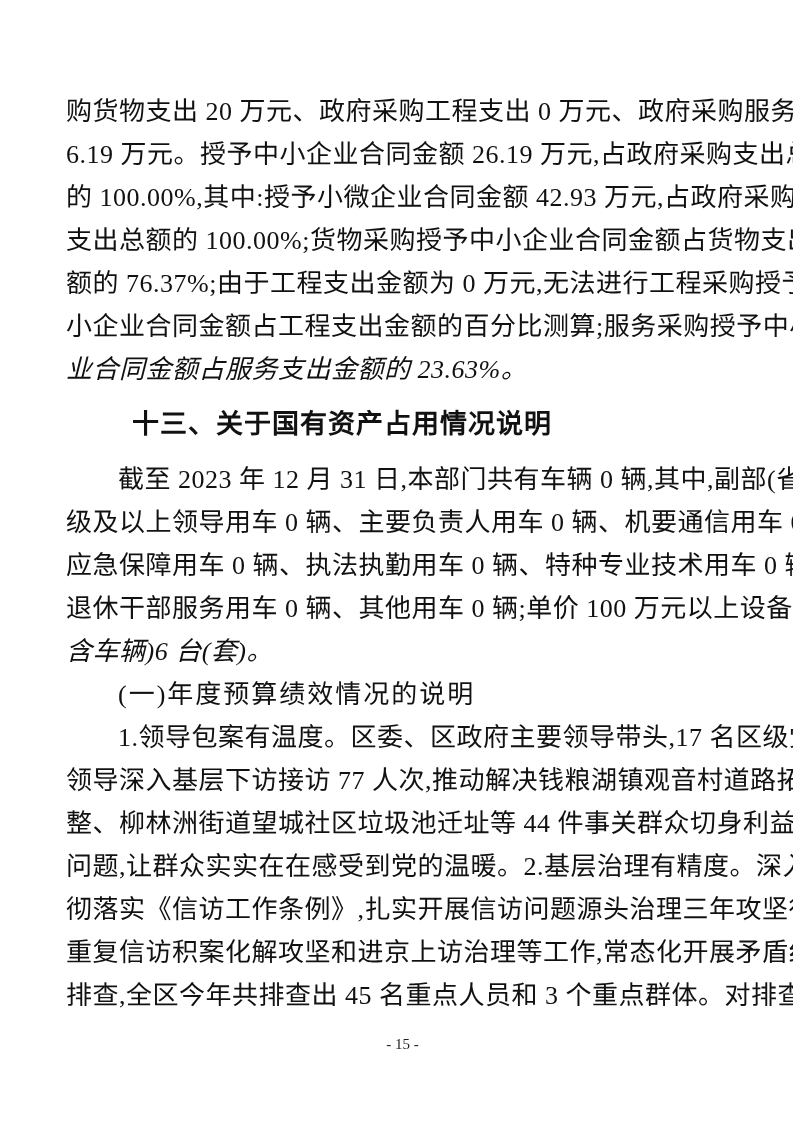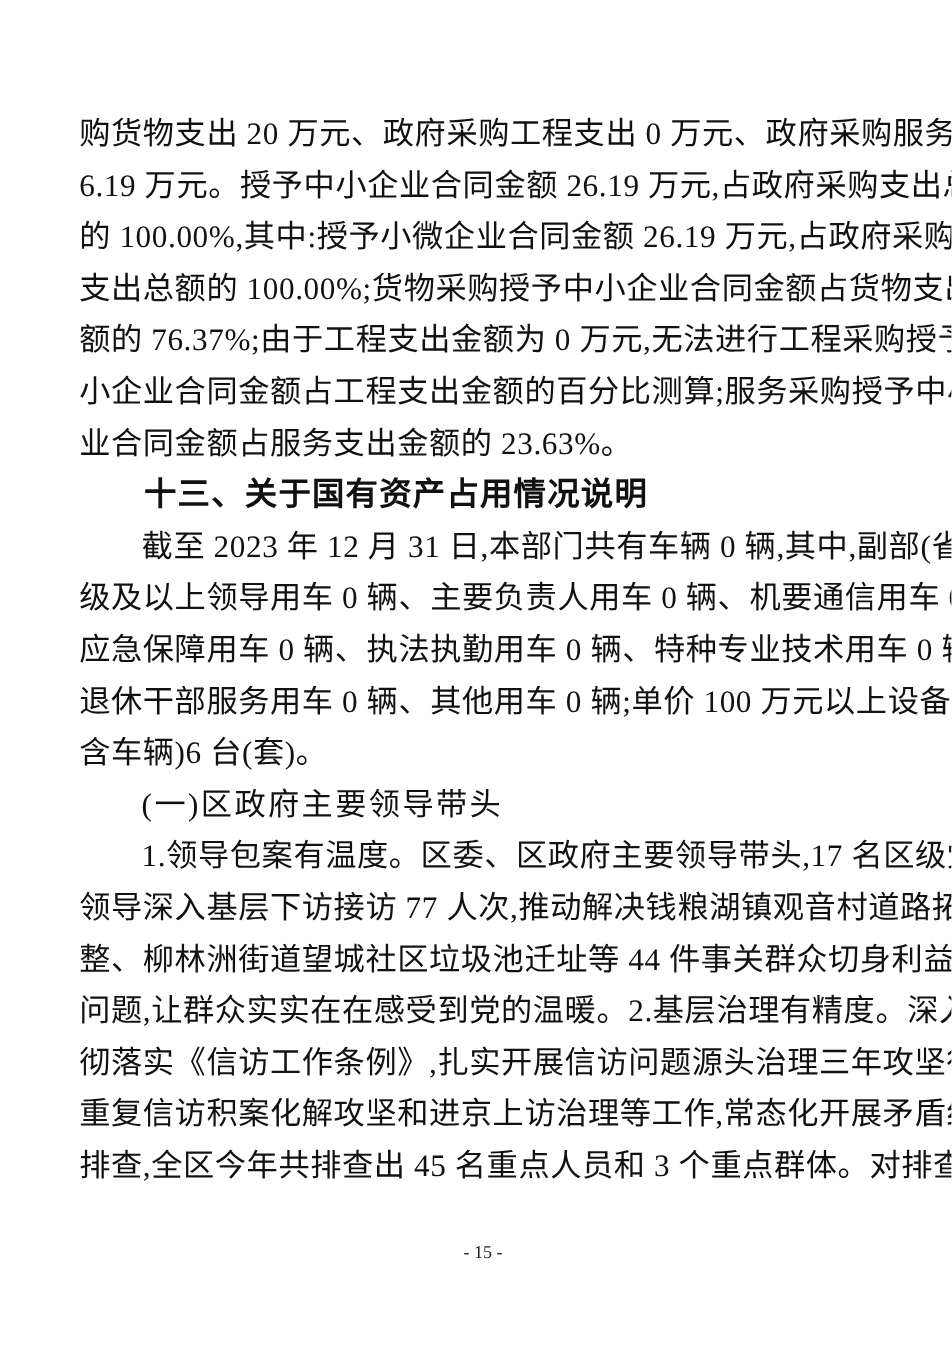--- a/index.html
+++ b/index.html
@@ -25,26 +25,27 @@
     line-height: 43px;
     height: 43px;
     text-align: justify;
     text-align-last: justify;
     white-space: nowrap;
     letter-spacing: 0.5px;
   }
   .line.last {
     text-align: left;
     text-align-last: left;
+    font-style: italic;
   }
   .line.indent {
     text-indent: 2em;
   }
   .heading {
-    margin: 0;
+    margin: 12px;
     font-size: 27px;
     line-height: 43px;
     height: 43px;
     font-weight: 700;
     font-family: "Liberation Sans", "DejaVu Sans", sans-serif;
     text-indent: 2em;
     letter-spacing: 1px;
     text-align: left;
   }
   .subheading {
@@ -70,39 +71,39 @@
 </style>
 </head>
 <body>
 
 <div class="page">
   <div class="doc-body">
 
     <div>
       <div class="line">购货物支出 20 万元、政府采购工程支出 0 万元、政府采购服务支出</div>
       <div class="line">6.19 万元。授予中小企业合同金额 26.19 万元,占政府采购支出总额</div>
-      <div class="line">的 100.00%,其中:授予小微企业合同金额 26.19 万元,占政府采购</div>
+      <div class="line">的 100.00%,其中:授予小微企业合同金额 42.93 万元,占政府采购</div>
       <div class="line">支出总额的 100.00%;货物采购授予中小企业合同金额占货物支出金</div>
       <div class="line">额的 76.37%;由于工程支出金额为 0 万元,无法进行工程采购授予中</div>
       <div class="line">小企业合同金额占工程支出金额的百分比测算;服务采购授予中小企</div>
       <div class="line last">业合同金额占服务支出金额的 23.63%。</div>
     </div>
 
     <h2 class="heading">十三、关于国有资产占用情况说明</h2>
 
     <div>
       <div class="line indent">截至 2023 年 12 月 31 日,本部门共有车辆 0 辆,其中,副部(省)</div>
       <div class="line">级及以上领导用车 0 辆、主要负责人用车 0 辆、机要通信用车 0 辆、</div>
       <div class="line">应急保障用车 0 辆、执法执勤用车 0 辆、特种专业技术用车 0 辆、离</div>
       <div class="line">退休干部服务用车 0 辆、其他用车 0 辆;单价 100 万元以上设备(不</div>
       <div class="line last">含车辆)6 台(套)。</div>
     </div>
 
 
-    <h3 class="subheading">(一)区政府主要领导带头</h3>
+    <h3 class="subheading">(一)年度预算绩效情况的说明</h3>
 
     <div>
       <div class="line indent">1.领导包案有温度。区委、区政府主要领导带头,17 名区级党政</div>
       <div class="line">领导深入基层下访接访 77 人次,推动解决钱粮湖镇观音村道路拓宽修</div>
       <div class="line">整、柳林洲街道望城社区垃圾池迁址等 44 件事关群众切身利益的实际</div>
       <div class="line">问题,让群众实实在在感受到党的温暖。2.基层治理有精度。深入贯</div>
       <div class="line">彻落实《信访工作条例》,扎实开展信访问题源头治理三年攻坚行动、</div>
       <div class="line">重复信访积案化解攻坚和进京上访治理等工作,常态化开展矛盾纠纷</div>
       <div class="line">排查,全区今年共排查出 45 名重点人员和 3 个重点群体。对排查出来</div>
     </div>

